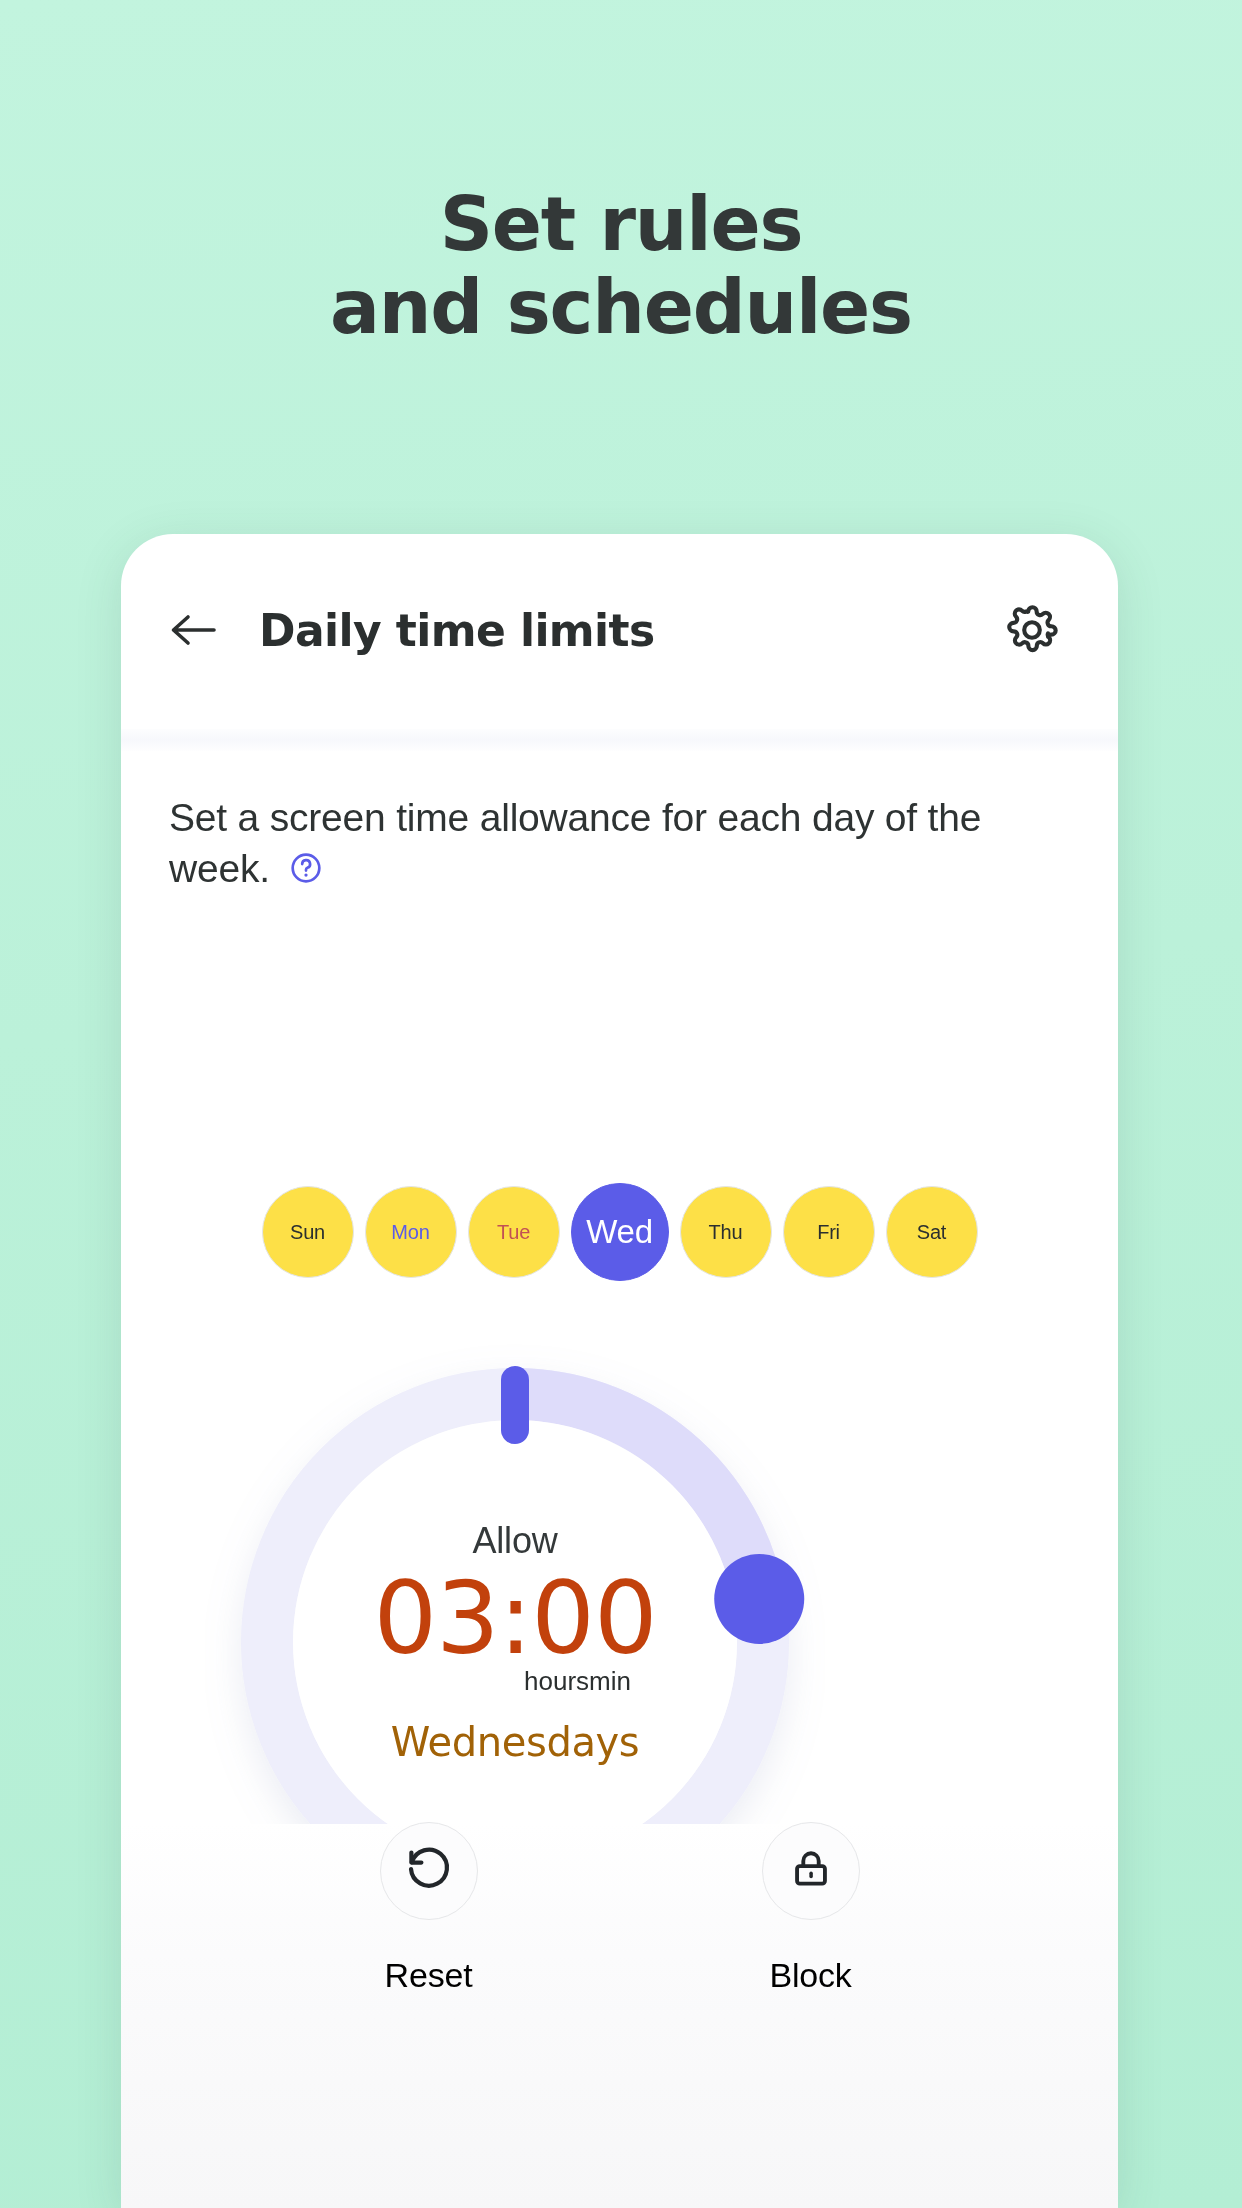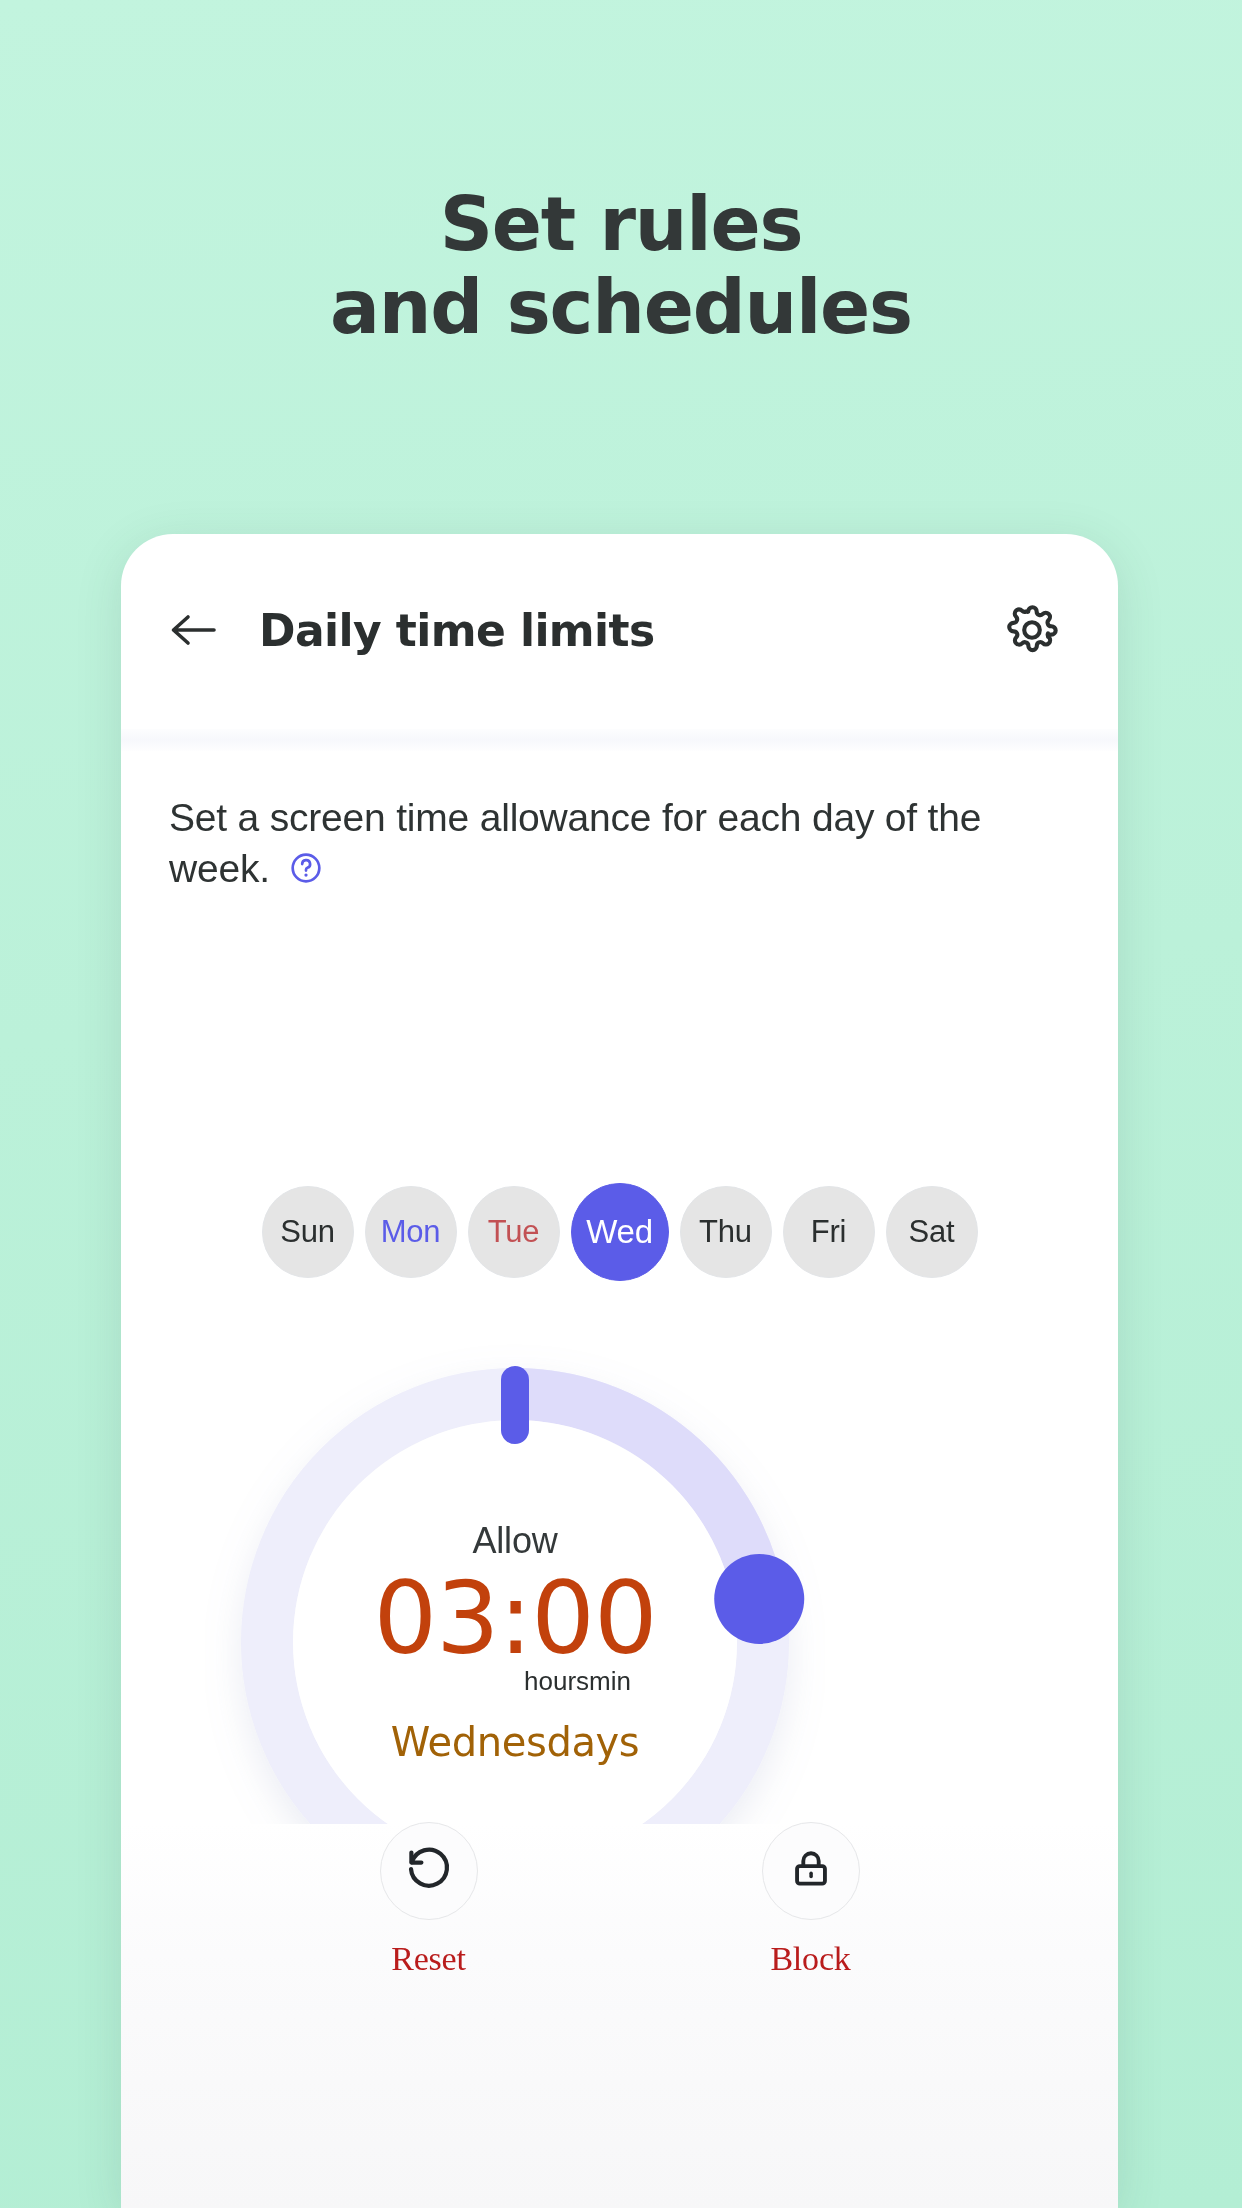--- a/index.html
+++ b/index.html
@@ -120,25 +120,25 @@
     width: 997px;
     display: flex;
     justify-content: center;
     gap: 11px;
   }
   .day-chip {
     width: 92px;
     height: 92px;
     border-radius: 50%;
     border: 1.6px solid #e3e5e8;
-    background: #e5e5e5;
-    display: flex;
-    align-items: center;
-    justify-content: center;
-    font-size: 31px;
+    background: #fde047;
+    display: flex;
+    align-items: center;
+    justify-content: center;
+    font-size: 20px;
     color: #2b2f2f;
     letter-spacing: -0.2px;
     box-sizing: border-box;
     cursor: pointer;
   }
   .day-chip.accent  { color: #5b5ce8; }
   .day-chip.warn    { color: #c25154; }
   .day-chip.selected {
     background: #5b5ce8;
     border-color: #5b5ce8;
@@ -227,25 +227,24 @@
     width: 96px;
     height: 96px;
     border-radius: 50%;
     border: 1.6px solid #e6e7e9;
     background: #fcfcfd;
     display: flex;
     align-items: center;
     justify-content: center;
   }
   .action-label {
-    margin-top: 20px;
+    margin-top: 36px;
     font-size: 34px;
-    color: #b91c1c;
+    color: #000000;
     letter-spacing: -0.2px;
-    font-family: Liberation Serif, serif;
   }
 </style>
 </head>
 <body>
 
 <div id="stage">
 
   <div class="headline">
     <span>Set rules</span>
     <span class="l2">and schedules</span>

